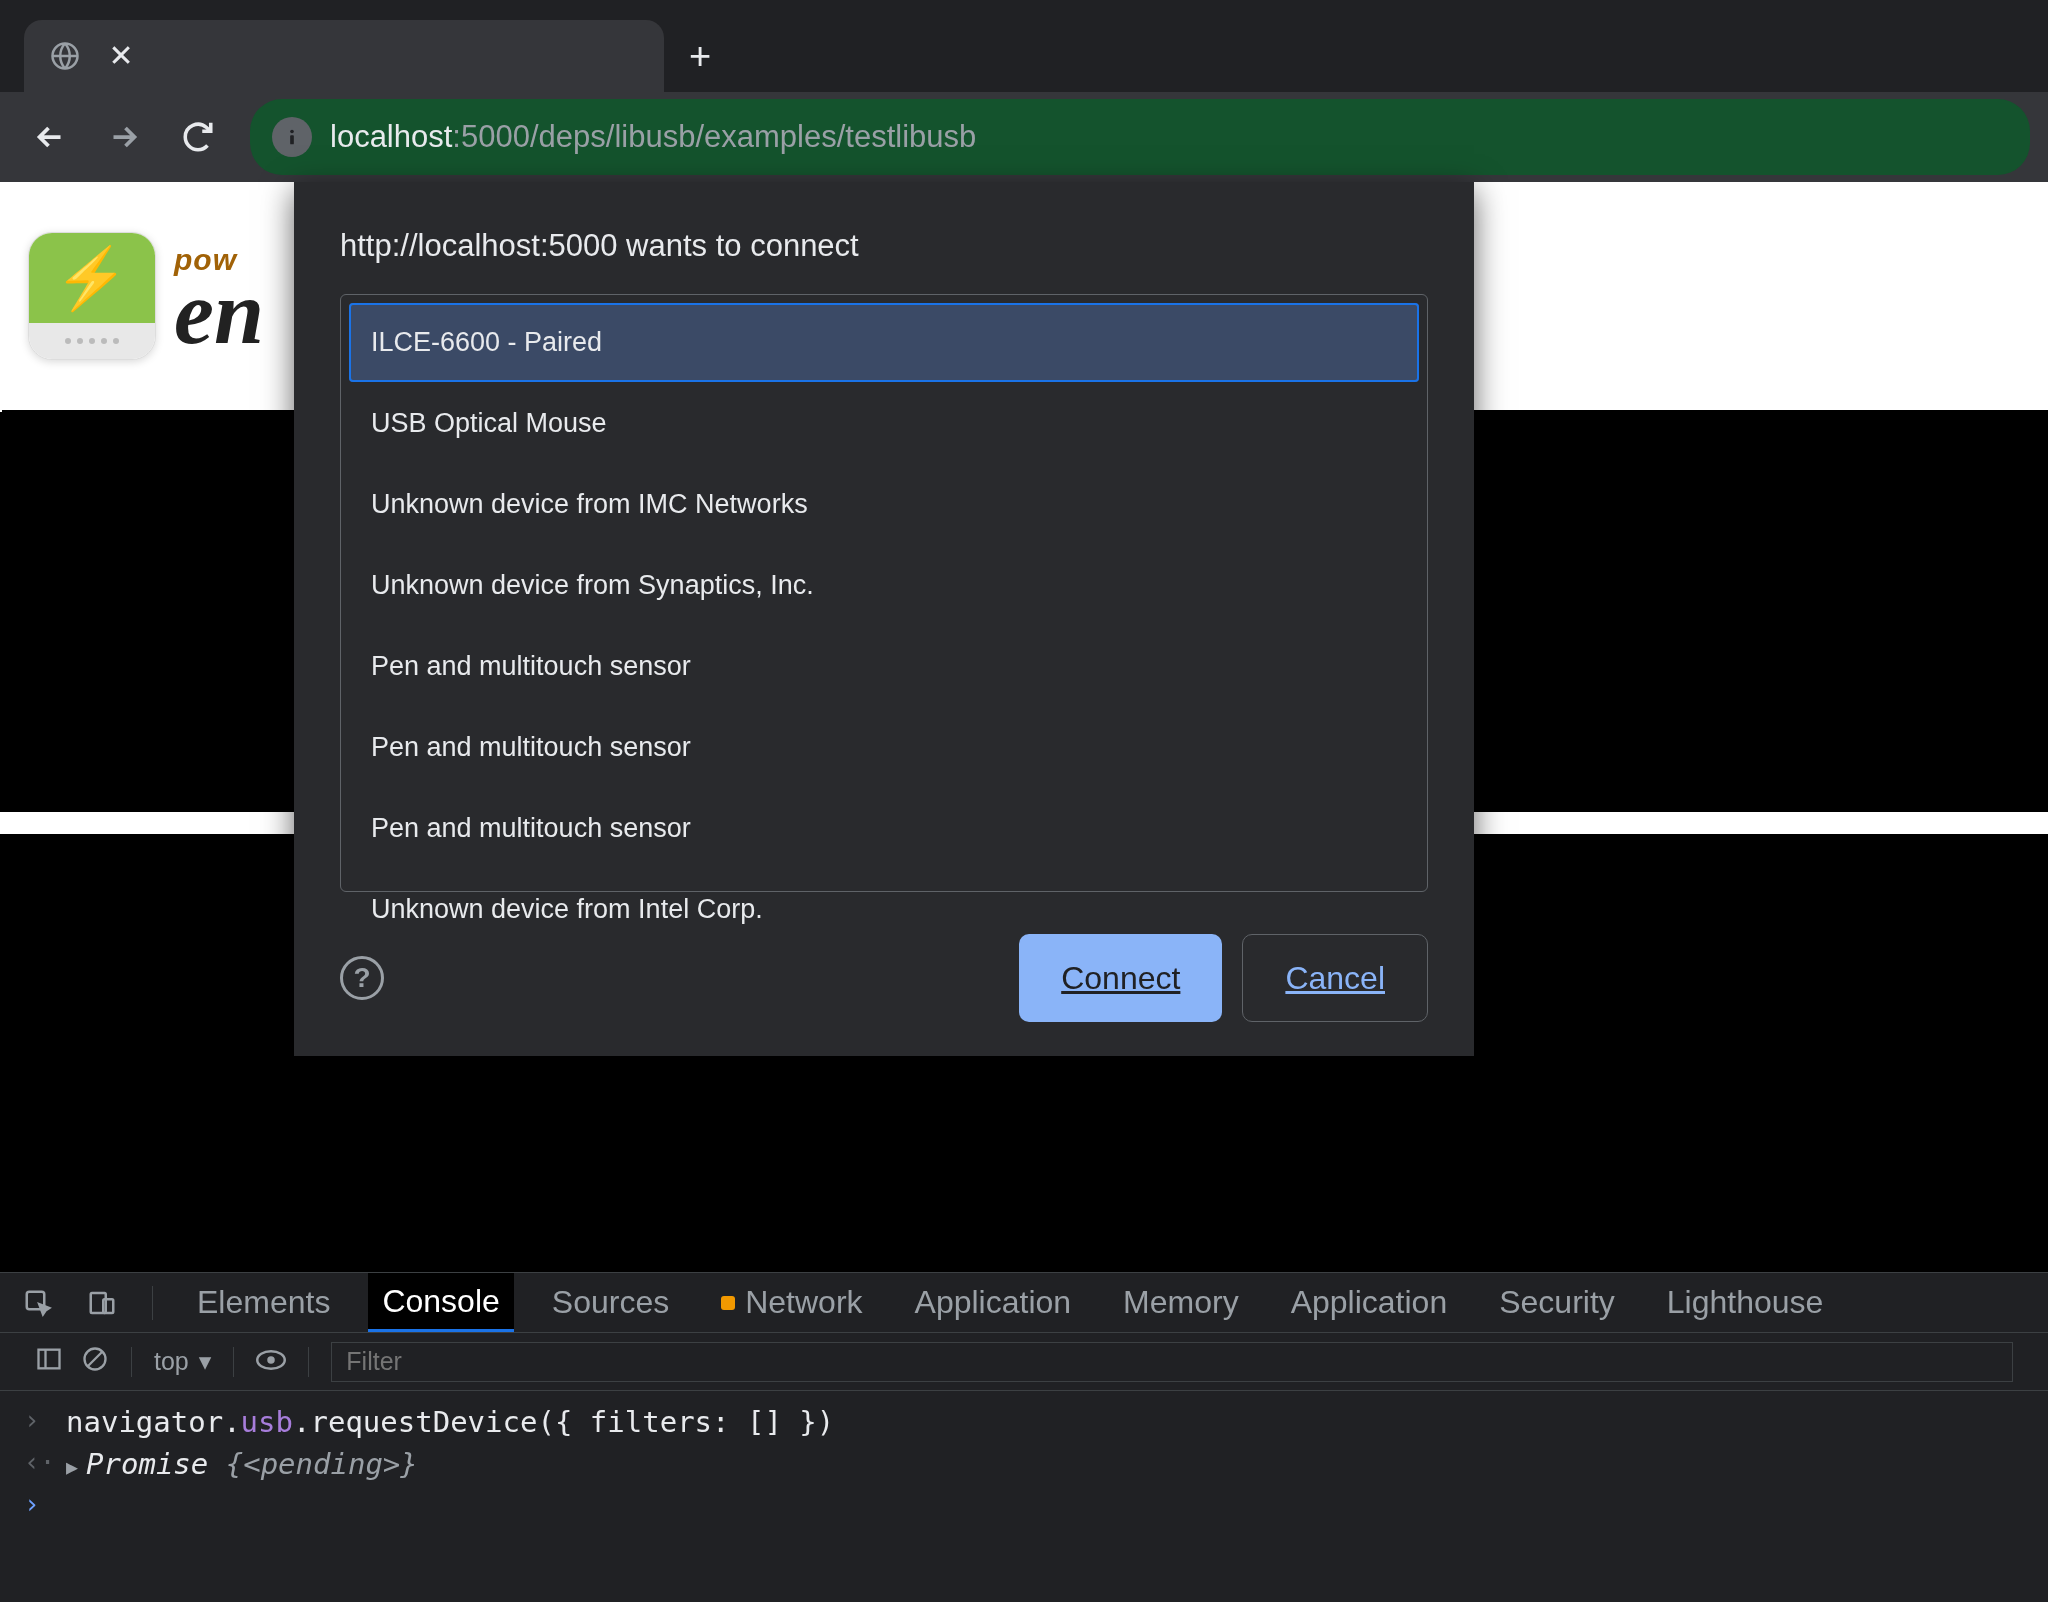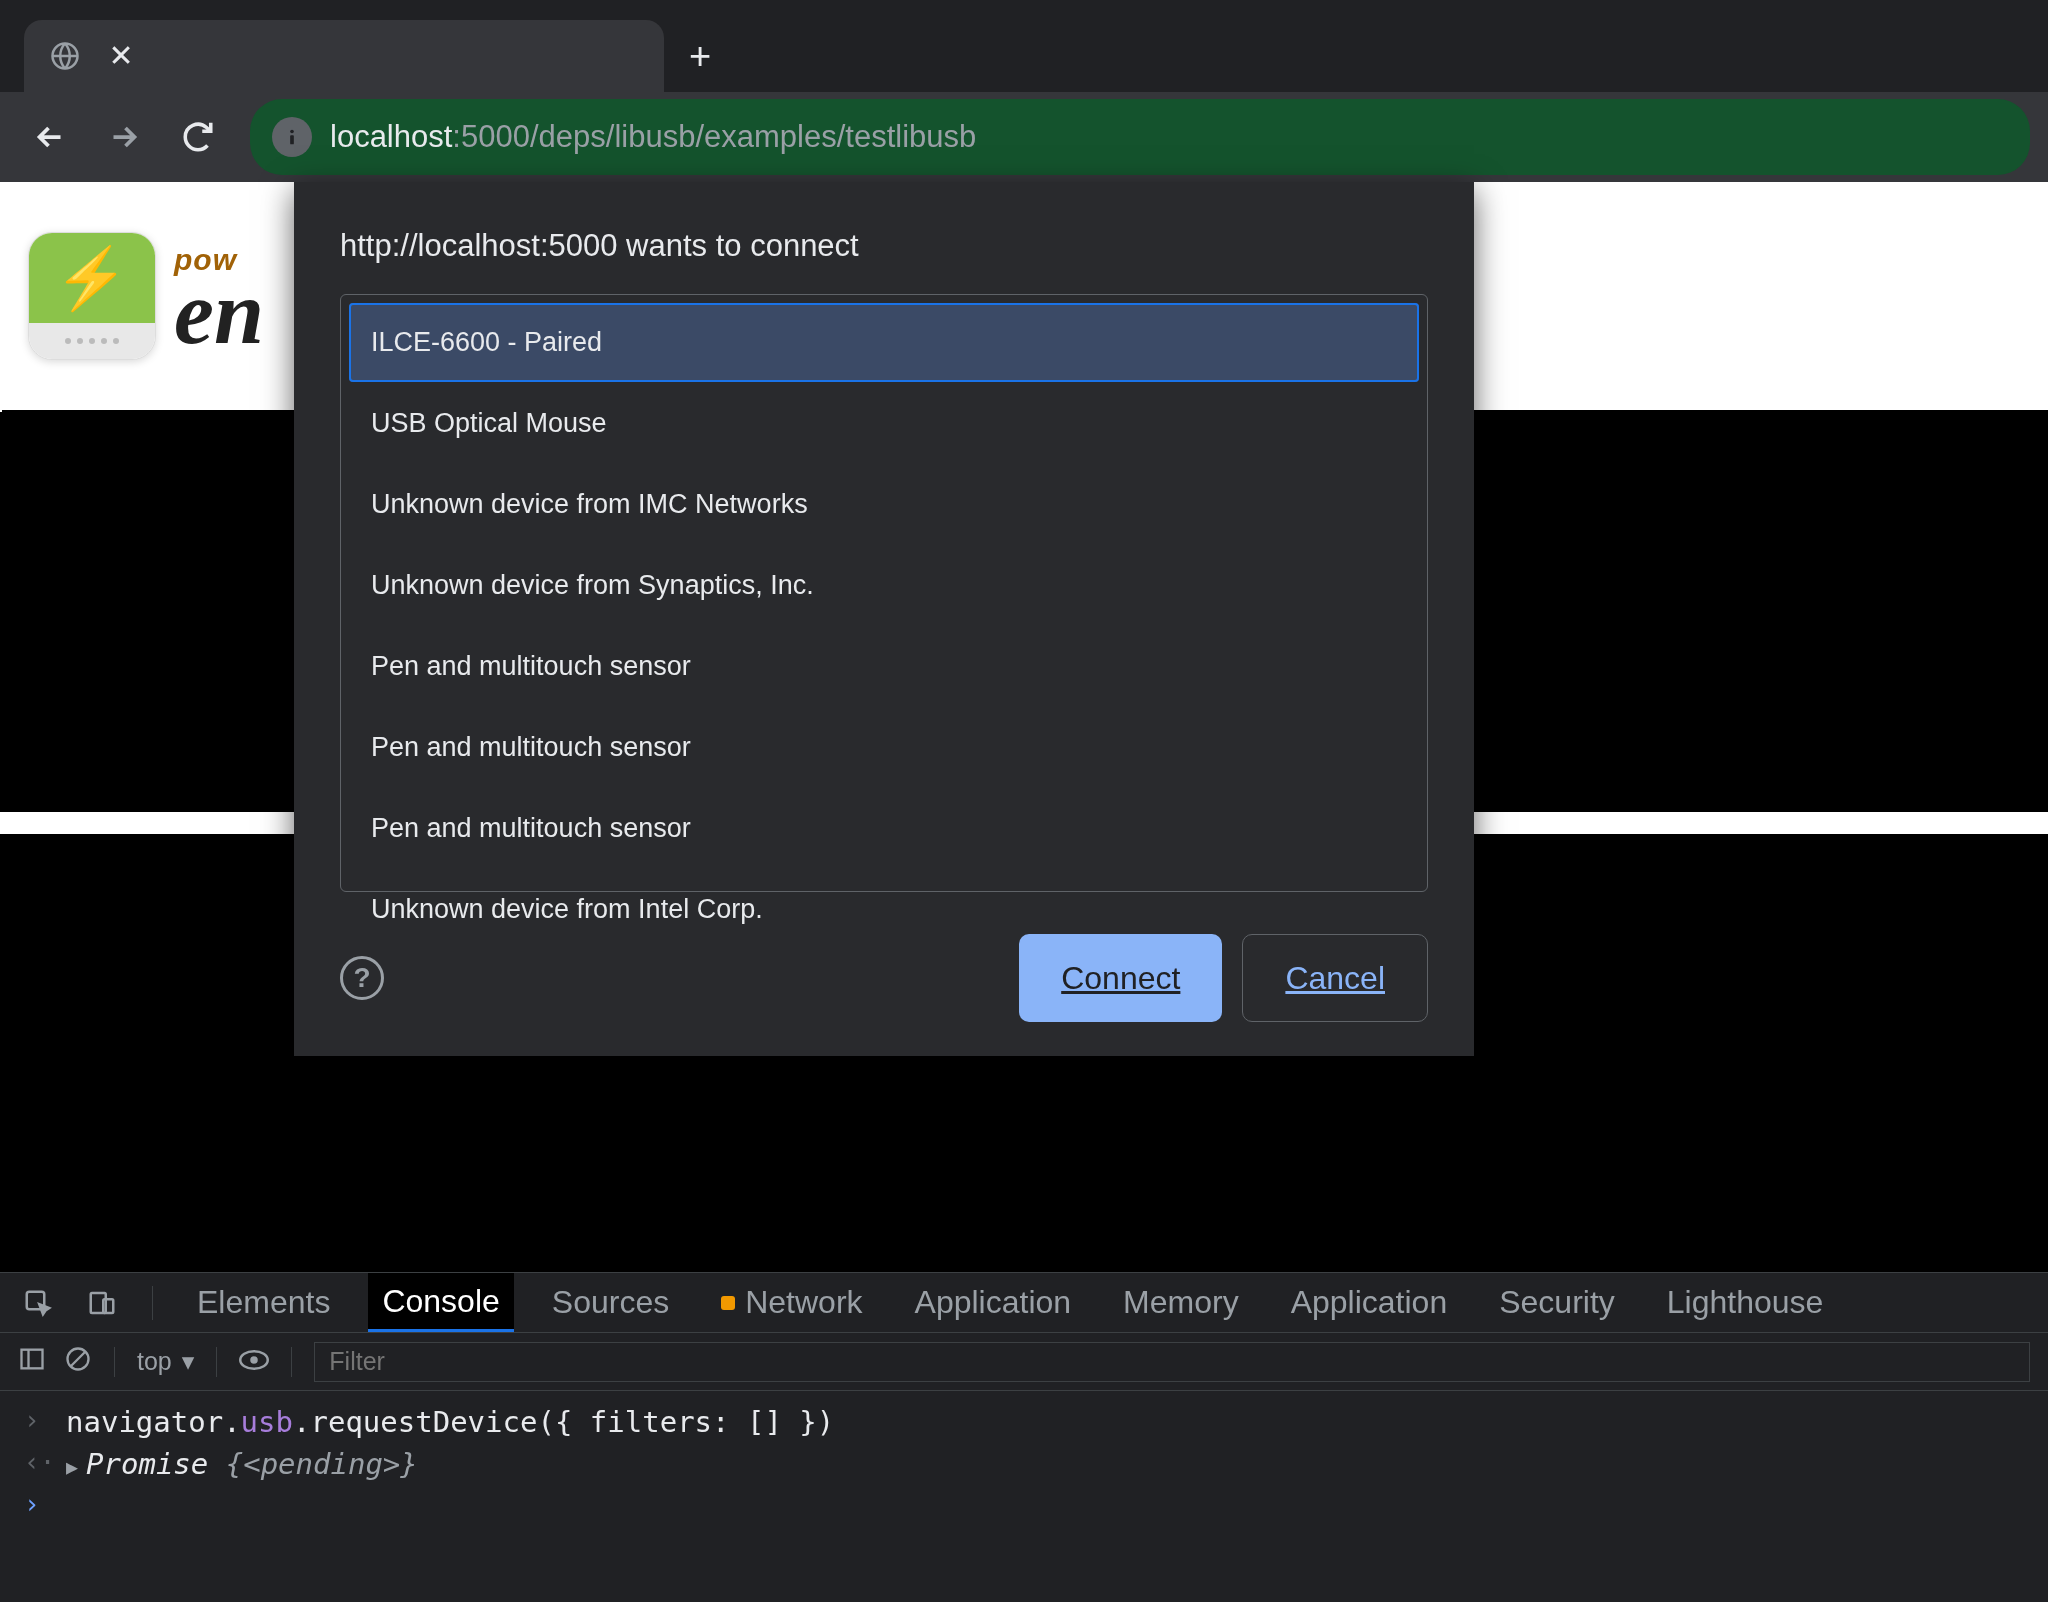--- a/index.html
+++ b/index.html
@@ -51,21 +51,21 @@
   
   
   .devtools { height: 330px; background:#202124; border-top:1px solid #3c4043; display:flex; flex-direction:column;}
   .dt-tabs { height:60px; display:flex; align-items:center; padding: 0 18px; gap: 24px; border-bottom:1px solid #3c4043; font-size:32px; color:#9aa0a6;}
   .dt-tabs .icon { color:#9aa0a6; display:flex; align-items:center; justify-content:center; width:40px;}
   .dt-tabs .sep { width:1px; height:34px; background:#3c4043; margin:0 6px;}
   .dt-tab { padding: 0 14px; height:100%; display:flex; align-items:center; cursor:pointer;}
   .dt-tab.active { color:#fff; border-bottom:3px solid #1a73e8; background:#000;}
   .dt-tab.netdot::before{ content:""; width:14px; height:14px; background:#f29900; border-radius:3px; margin-right:10px;}
   
-  .dt-filter { height:58px; display:flex; align-items:center; padding:0 18px; gap:18px; border-bottom:1px solid #3c4043; font-size:25px; color:#9aa0a6;}
+  .dt-filter { height:58px; display:flex; align-items:center; padding:0 35px; gap:18px; border-bottom:1px solid #3c4043; font-size:25px; color:#9aa0a6;}
   .dt-filter .sep { width:1px; height:30px; background:#3c4043; margin:0 4px;}
   .ctx { display:flex; align-items:center; gap:10px; cursor:pointer;}
   .filter-input { flex:1; height:40px; background:transparent; border:1px solid #3c4043; color:#9aa0a6; font-size:25px; padding:0 14px; outline:none;}
   
   .dt-console { flex:1; font-family: Menlo, Consolas, monospace; font-size:29px; padding: 10px 0;}
   .crow { display:flex; align-items:flex-start; padding: 4px 24px; gap:18px;}
   .crow .gutter { width:24px; color:#5f6368; font-size:26px;}
   .crow .gutter.blue { color:#6ea1ff;} 
   .code .prop{ color:#a77ddb;} 
   .code .obj{ color:#e8eaed;}

